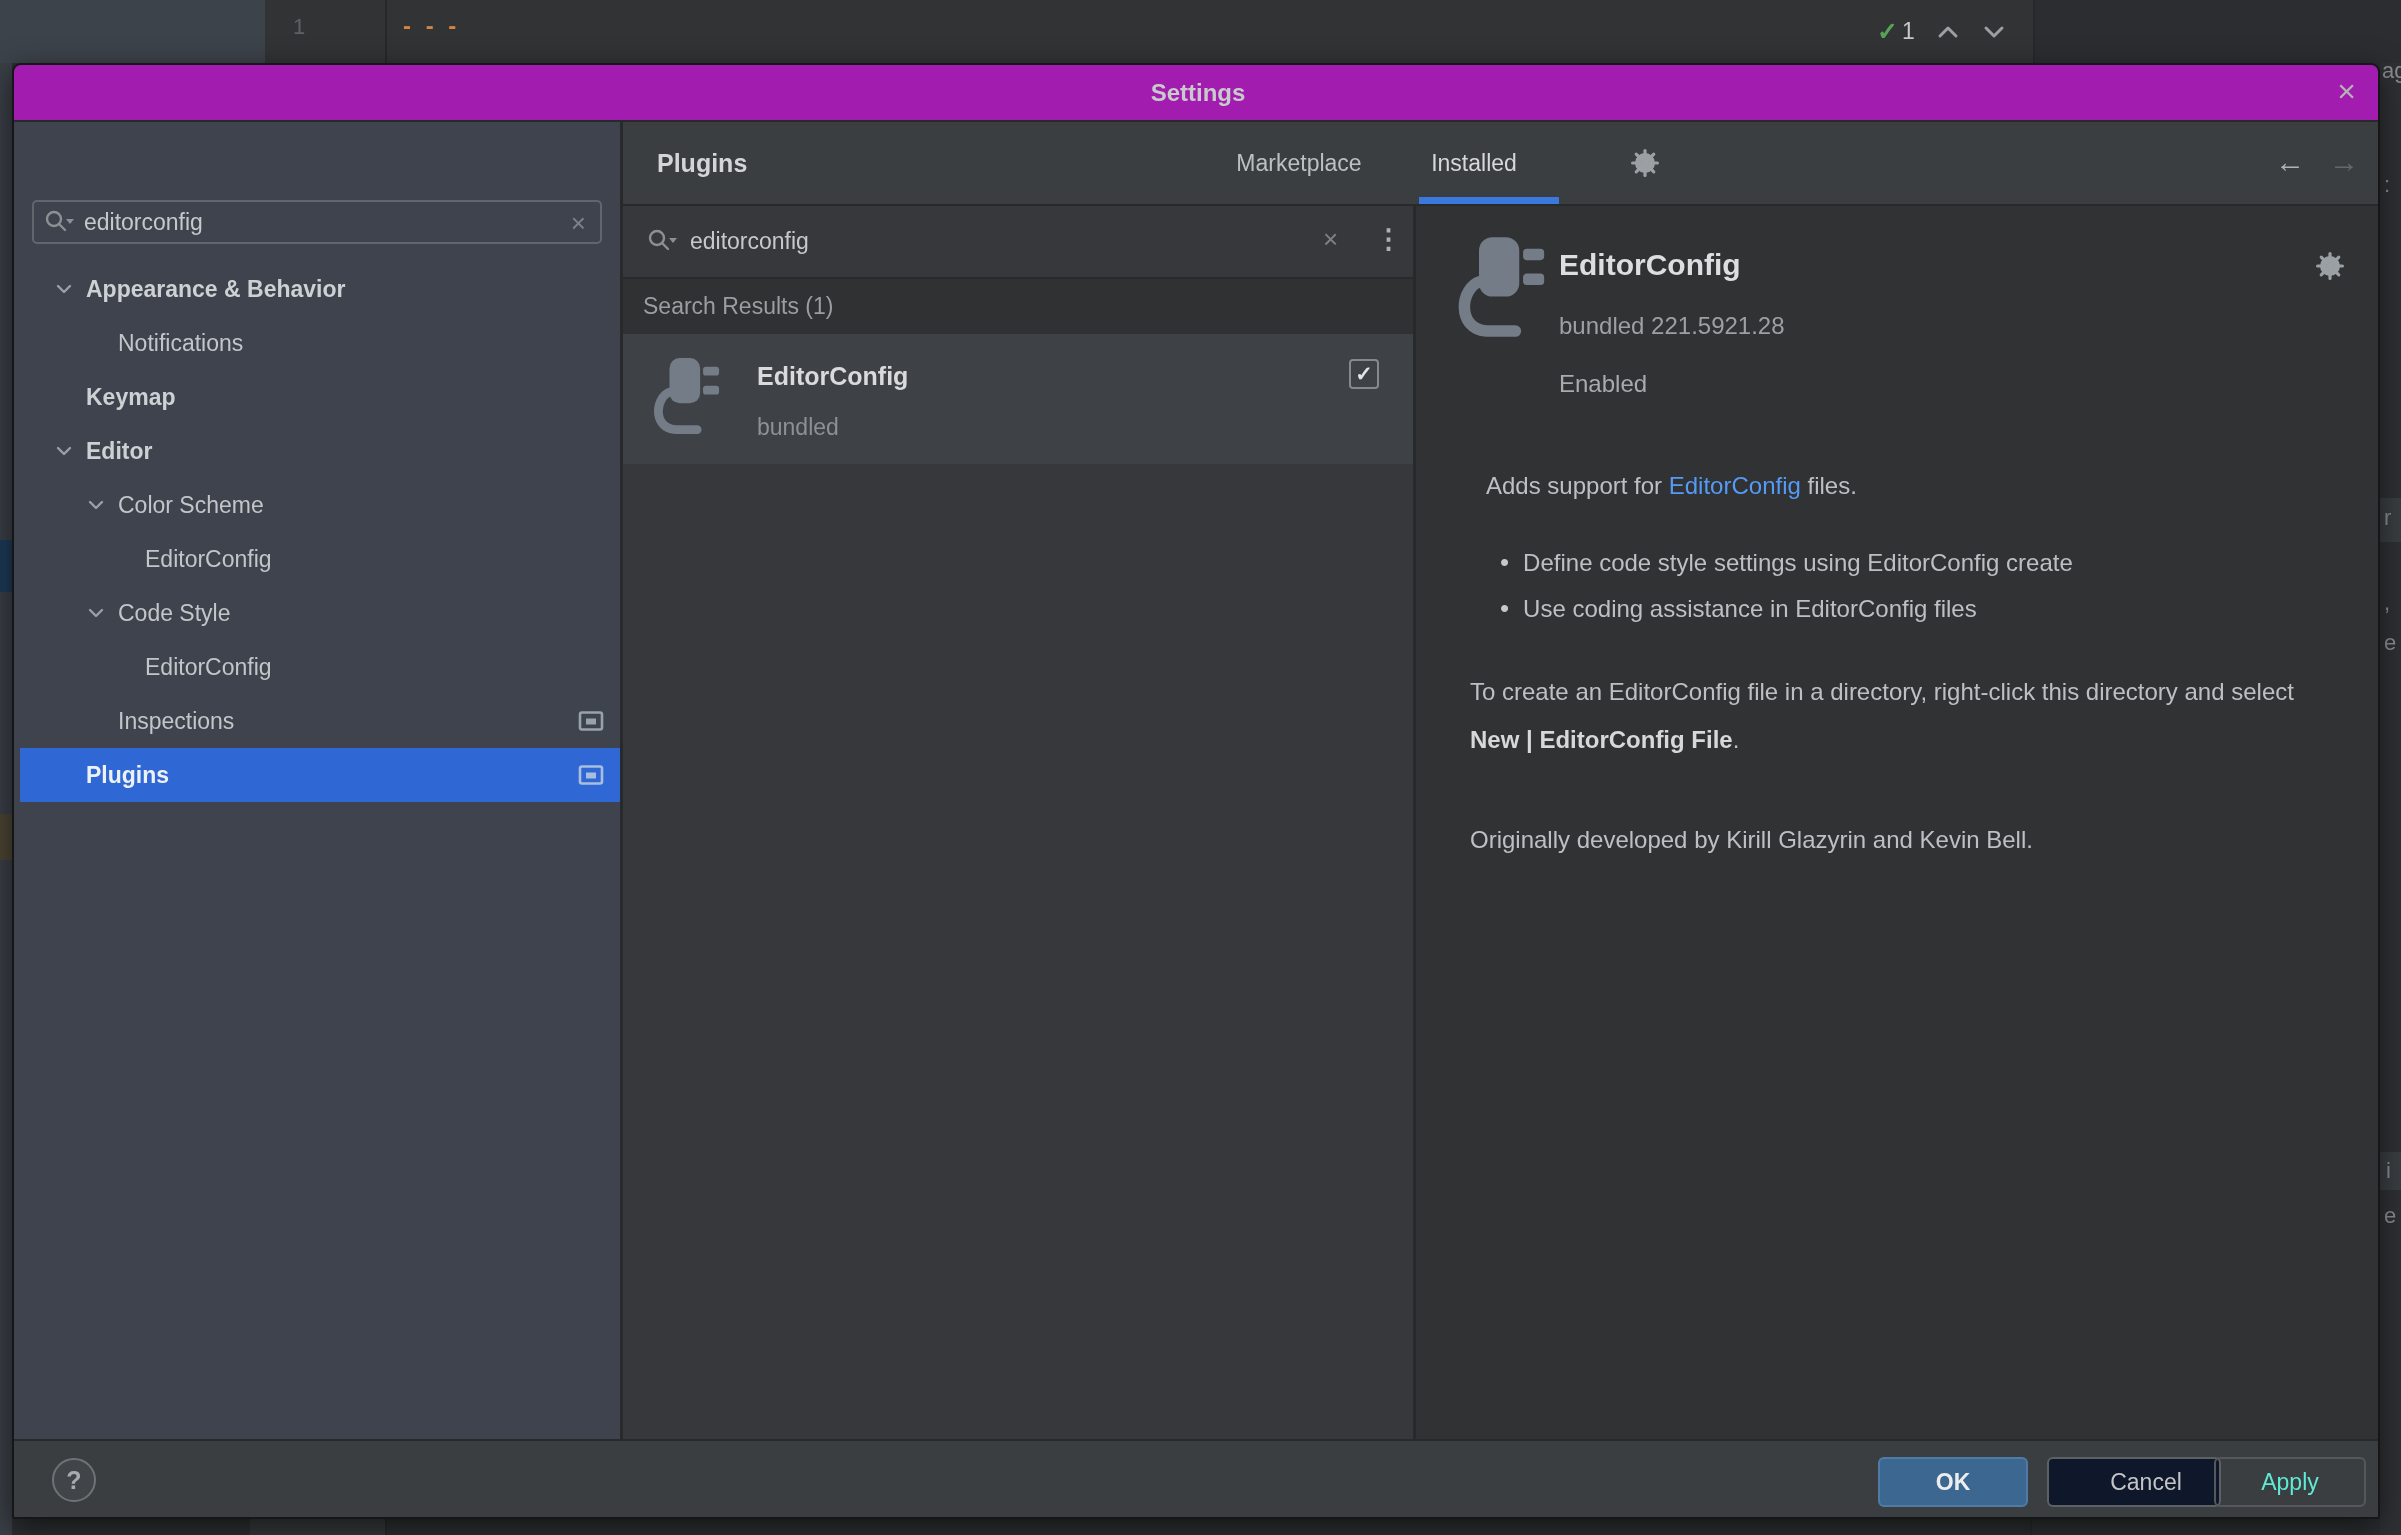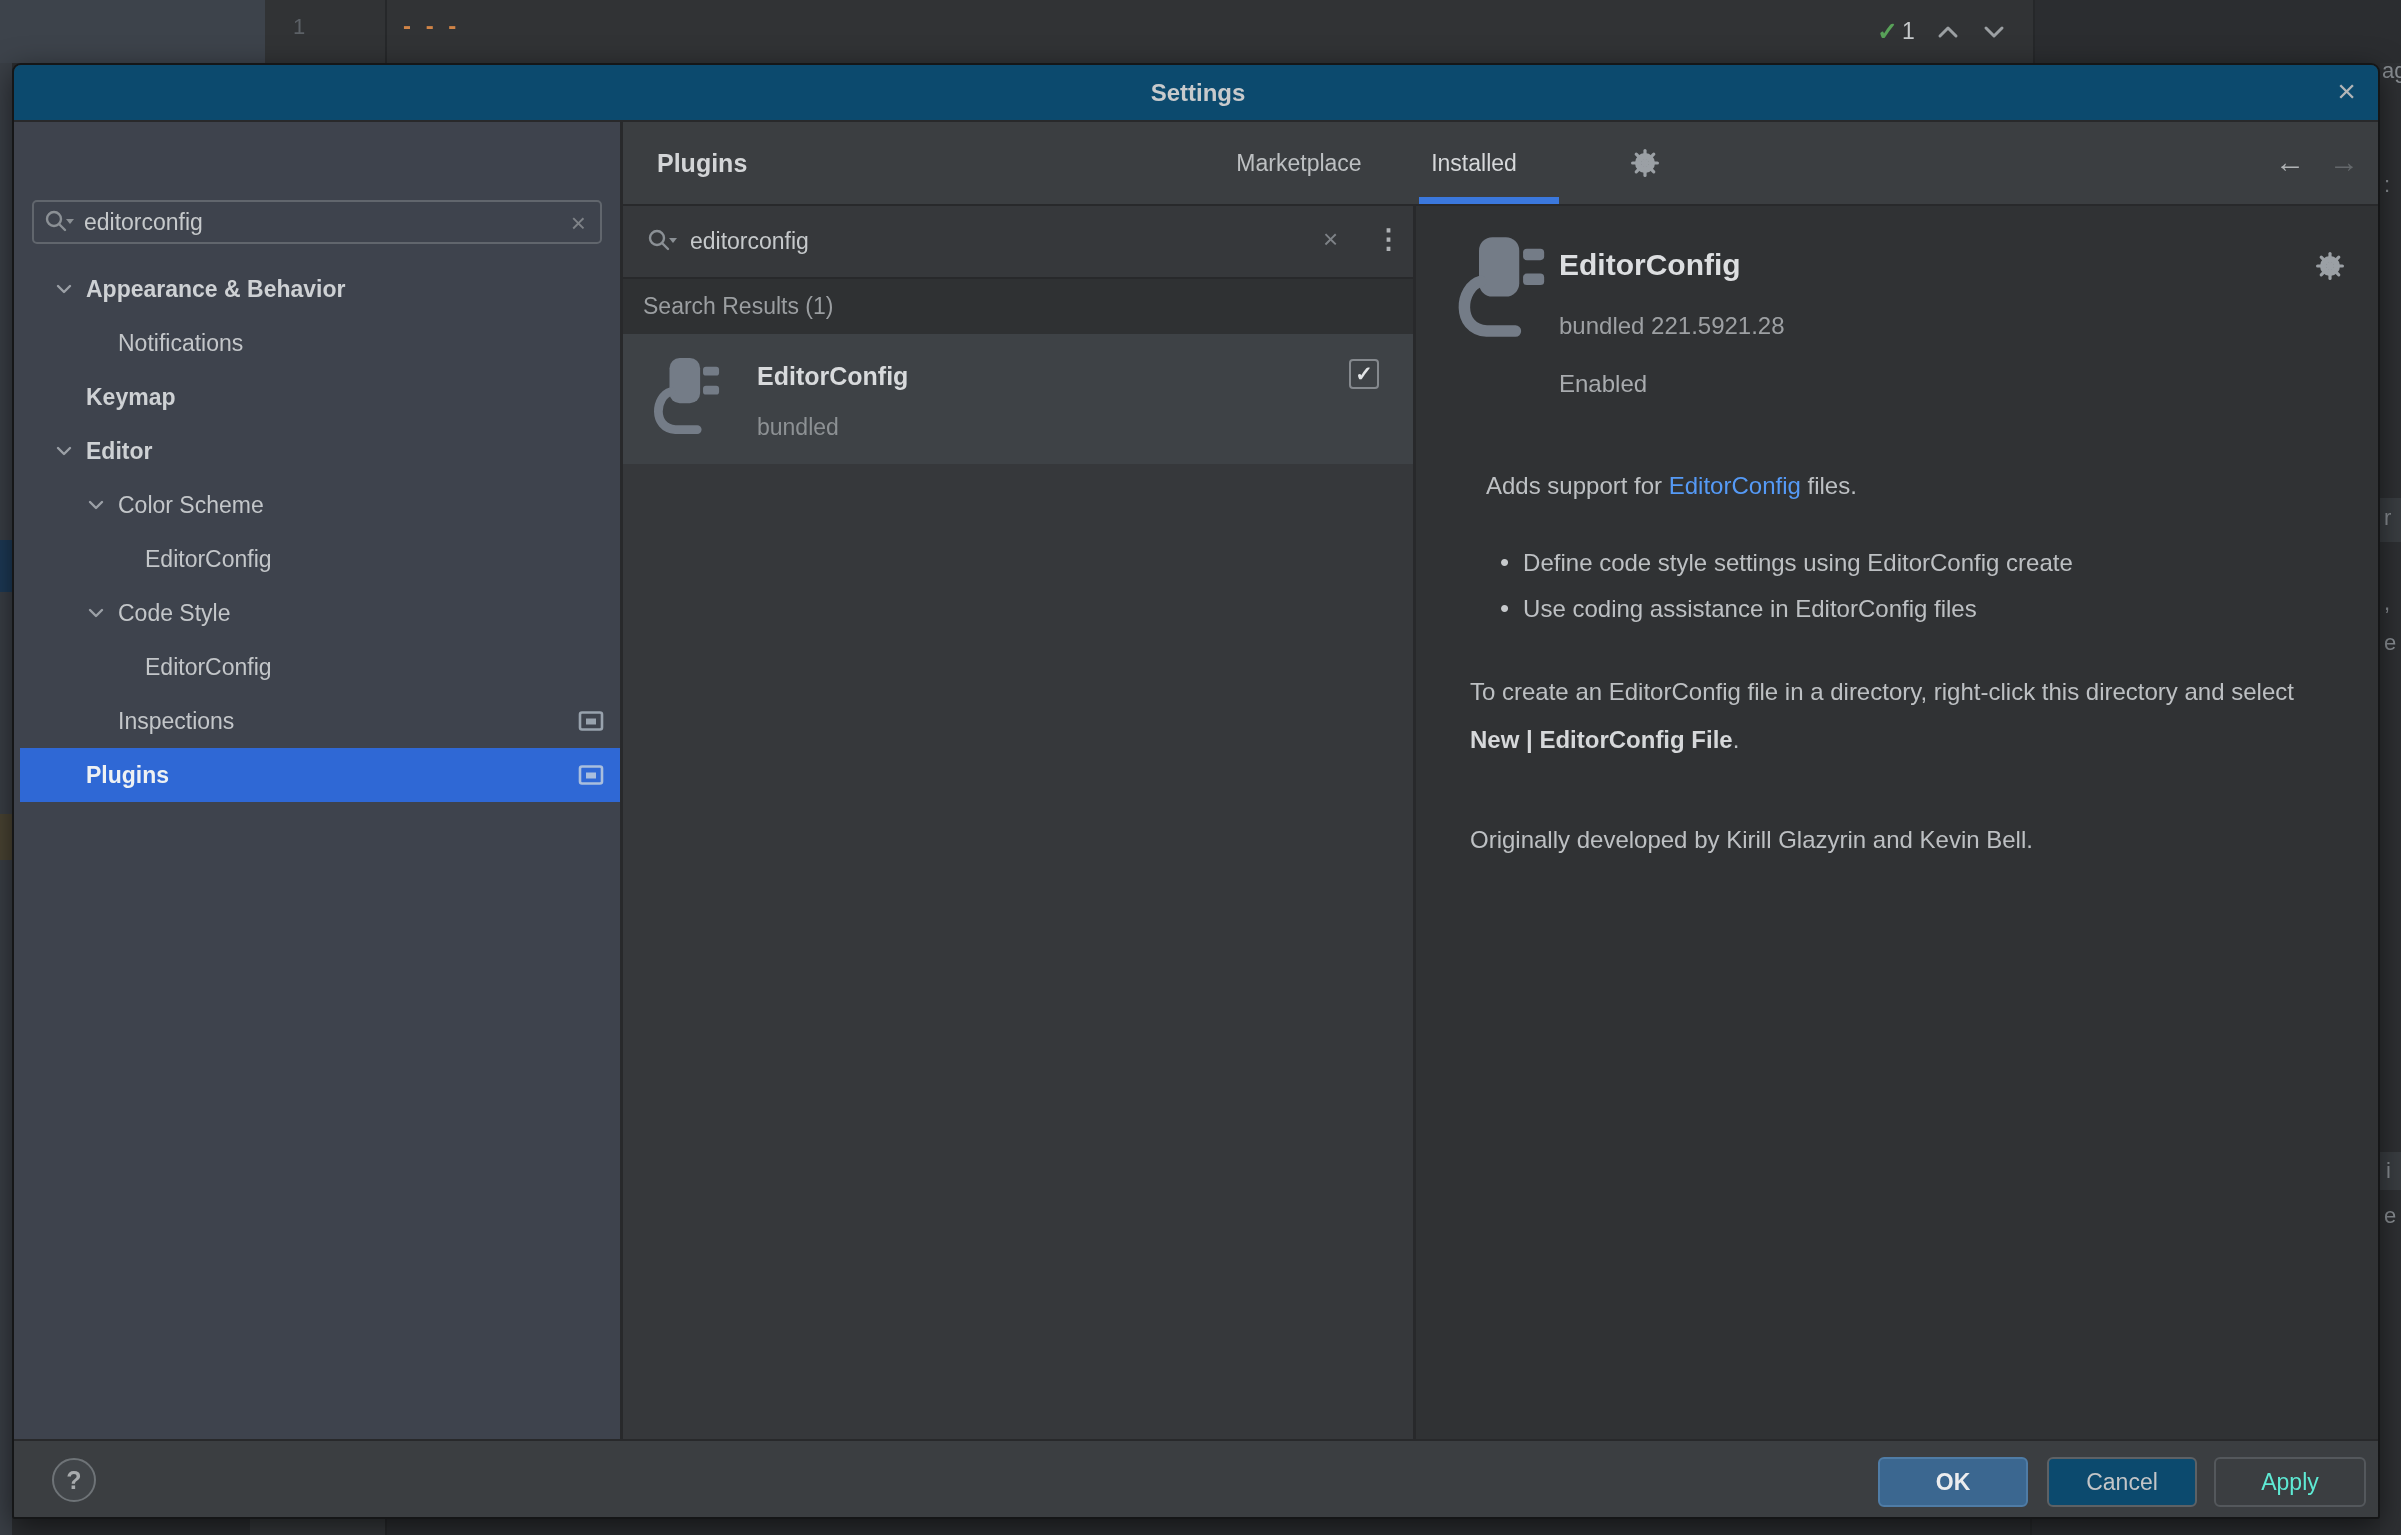--- a/index.html
+++ b/index.html
@@ -13,21 +13,21 @@
   .vline{background:#26282a;width:2px;}
   .gutter-num{color:#5c6166;font-size:22px;}
   .dashes{color:#d08447;font-weight:bold;font-size:24px;letter-spacing:4px;}
   .insp-count{color:#c6c9cb;font-size:23px;margin-left:4px;}
   .check-green{color:#58a158;font-size:25px;font-weight:bold;}
   .edge-glyph{color:#8a8f94;font-size:22px;}
   .edge-hl{background:#3a3e42;}
   
   .dialog{left:12px;top:63px;width:2368px;height:1456px;background:#36383b;border:2px solid #151617;
           border-radius:9px 9px 3px 3px;overflow:hidden;box-shadow:0 8px 30px rgba(0,0,0,.55);}
-  .titlebar{left:0;top:0;width:2368px;height:55px;background:#0c4a6e;}
+  .titlebar{left:0;top:0;width:2368px;height:55px;background:#a21caf;}
   .title{width:100%;text-align:center;line-height:55px;font-size:24px;font-weight:bold;color:#c8cacc;}
   .close-x{color:#b3b5b7;font-size:32px;line-height:30px;cursor:default;}
   .hdiv{background:#28292b;height:2px;}
   .vdiv{background:#28292b;width:3px;}
   
   .sidebar{left:0;top:57px;width:608px;height:1317px;background:#3e434d;}
   .sbox{left:18px;top:78px;width:570px;height:44px;border:2px solid #61666d;border-radius:5px;}
   .sbox .val{font-size:23px;color:#c6c9cb;margin-left:10px;}
   .clear-x{color:#7e8287;font-size:26px;}
   .tree-row{left:6px;width:600px;height:54px;font-size:23px;color:#c3c6c9;}
@@ -62,21 +62,21 @@
   .d-link{color:#559af6;}
   .d-bold{font-weight:bold;color:#d6d8da;}
   .bullet-dot{color:#c6c9cb;font-size:26px;margin-right:14px;}
   
   .footer{left:0;top:1376px;width:2368px;height:80px;background:#3b3e41;}
   .help{left:38px;top:17px;width:44px;height:44px;border:2px solid #6e7377;border-radius:50%;background:#414549;
         display:flex;align-items:center;justify-content:center;font-size:25px;font-weight:bold;color:#a8abad;}
   .btn{position:absolute;top:16px;height:46px;border-radius:6px;display:flex;align-items:center;justify-content:center;
        font-size:23px;}
   .btn-ok{left:1864px;width:146px;background:#3b6790;border:2px solid #4f7ca6;color:#ecedef;font-weight:bold;}
-  .btn-cancel{left:2033px;width:146px;background:#0c4a6e;border:2px solid #5d6165;color:#c3c5c7;}
+  .btn-cancel{left:2033px;width:146px;background:#0f172a;border:2px solid #5d6165;color:#c3c5c7;padding-left:24px;}
   .btn-apply{left:2200px;width:148px;background:transparent;border:2px solid #54585c;color:#5eead4;}
   svg{display:block;}
 </style>
 </head>
 <body>
 
 <div class="screen">
 
   <div class="ab bg-topleft" style="left:0;top:0;width:265px;height:63px;"></div>
   <div class="ab bg-editor" style="left:265px;top:0;width:1770px;height:63px;">

